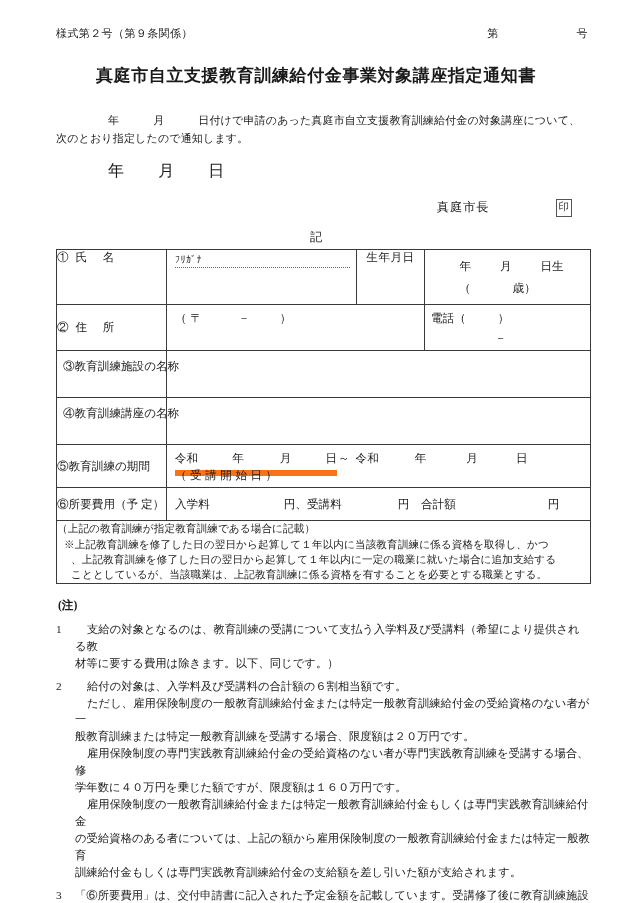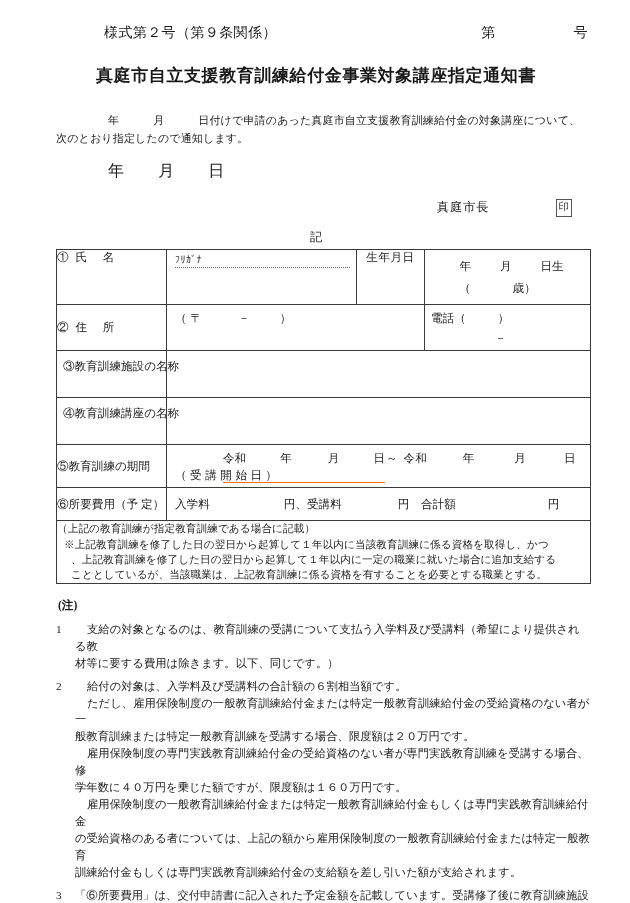--- a/index.html
+++ b/index.html
@@ -19,25 +19,24 @@
     position: relative;
     width: 630px;
     height: 903px;
     box-sizing: border-box;
     padding: 24px 40px 10px 56px;
   }
 
   
   .doc-header {
     display: flex;
-    align-items: flex-start;
-    font-size: 14px;
+    align-items: center;
+    font-size: 11px;
     letter-spacing: 0.4px;
     height: 18px;
-    margin-left: 48px;
   }
   .doc-header .form-no { white-space: nowrap; }
   .doc-header .spacer { flex: 1; }
   .doc-header .num-dai { margin-right: 78px; }
   .doc-header .num-gou { margin-right: 2px; }
 
   
   .doc-title {
     text-align: center;
     font-size: 17px;
@@ -171,23 +170,22 @@
 
   
   .row-simple td { height: 30px; }
   .row-simple .cell-pad { padding: 8px 6px; }
 
   
   .row-period td { height: 36px; }
   .period-inner { padding: 6px 6px 4px 8px; }
   .period-line1 { white-space: nowrap; }
   .period-line1 .seg-underline {
-    border-bottom: 1px solid #f97316;
-    padding-bottom: 17px;
-    margin-left: 48px;
+    border-bottom: 6px solid #f97316;
+    padding-bottom: 5px;
   }
   .period-line1 .g1 { margin-right: 34px; }
   .period-line1 .g2 { margin-right: 36px; }
   .period-line1 .g3 { margin-right: 34px; }
   .period-line1 .tilde { margin: 0 6px 0 1px; }
   .period-line1 .g4 { margin-right: 36px; }
   .period-line1 .g5 { margin-right: 40px; }
   .period-line1 .g6 { margin-right: 38px; }
   .period-line2 {
     letter-spacing: 3.5px;

